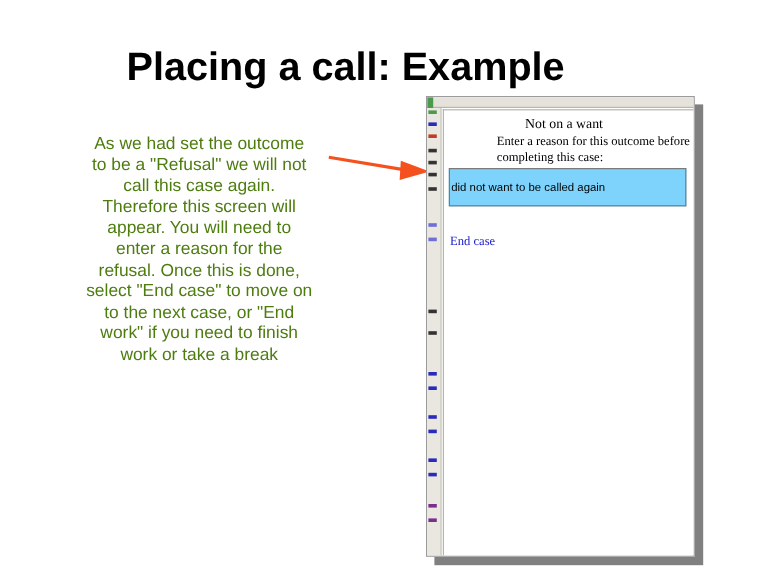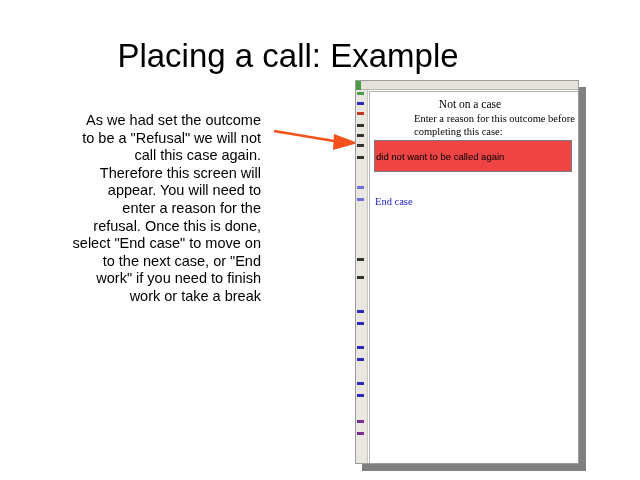--- a/index.html
+++ b/index.html
@@ -25,37 +25,37 @@
 
   
   #slide-title {
     position: absolute;
     left: 0;
     top: 37px;
     width: 576px;
     text-align: center;
     font-family: "Liberation Sans", sans-serif;
     font-size: 33px;
-    font-weight: 400;
+    font-weight: 700;
     color: #000000;
     letter-spacing: 0px;
     white-space: nowrap;
   }
 
   
   #slide-body {
     position: absolute;
     left: 71px;
     top: 112px;
     width: 190px;
     font-family: "Liberation Sans", sans-serif;
     font-size: 14.5px;
     line-height: 17.6px;
-    color: #000000;
-    text-align: right;
+    color: #4d7c0f;
+    text-align: center;
   }
 
   
   #arrow-annotation {
     position: absolute;
     left: 268px;
     top: 120px;
     width: 92px;
     height: 40px;
     pointer-events: none;
@@ -177,21 +177,21 @@
     left: 4px;
     top: 48px;
     width: 198px;
     height: 14px;
   }
   #reason-input {
     width: 198px;
     height: 14px;
     box-sizing: border-box;
     border: 1px solid #7a7a7a;
-    background: #ef4444;
+    background: #7dd3fc;
     font-family: "Liberation Sans", sans-serif;
     font-size: 9.5px;
     color: #000000;
     padding: 15px 1px;
     line-height: 12px;
     outline: none;
   }
 
   #capture-links {
     position: absolute;
@@ -252,21 +252,21 @@
         <div class="sliver-mark" style="top:256px;"></div>
         <div class="sliver-mark" style="top:268px;"></div>
         <div class="sliver-mark" style="top:292px;"></div>
         <div class="sliver-mark" style="top:304px;"></div>
         <div class="sliver-mark purple" style="top:330px;"></div>
         <div class="sliver-mark purple" style="top:342px;"></div>
       </div>
 
       <div id="capture-page">
 
-        <div id="capture-heading">Not on a case</div>
+        <div id="capture-heading">Not on a want</div>
 
         <div id="capture-instruction">Enter a reason for this outcome before completing this case:</div>
 
         <div id="reason-input-wrap">
           <input id="reason-input" type="text" value="did not want to be called again" style="">
         </div>
 
         <div id="capture-links">
           <a class="capture-link">End case</a>
         </div>

